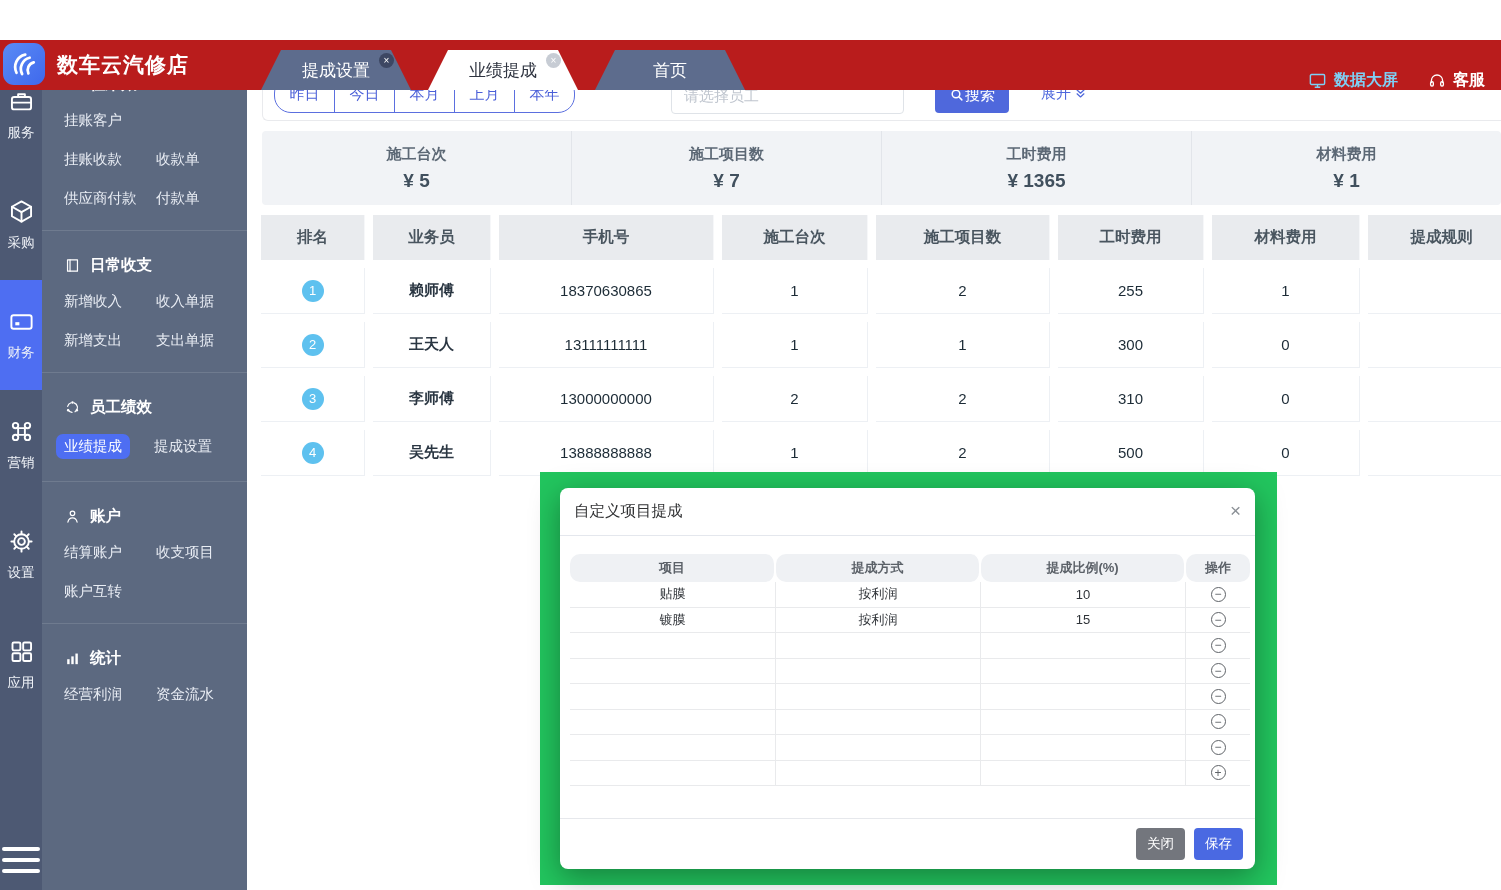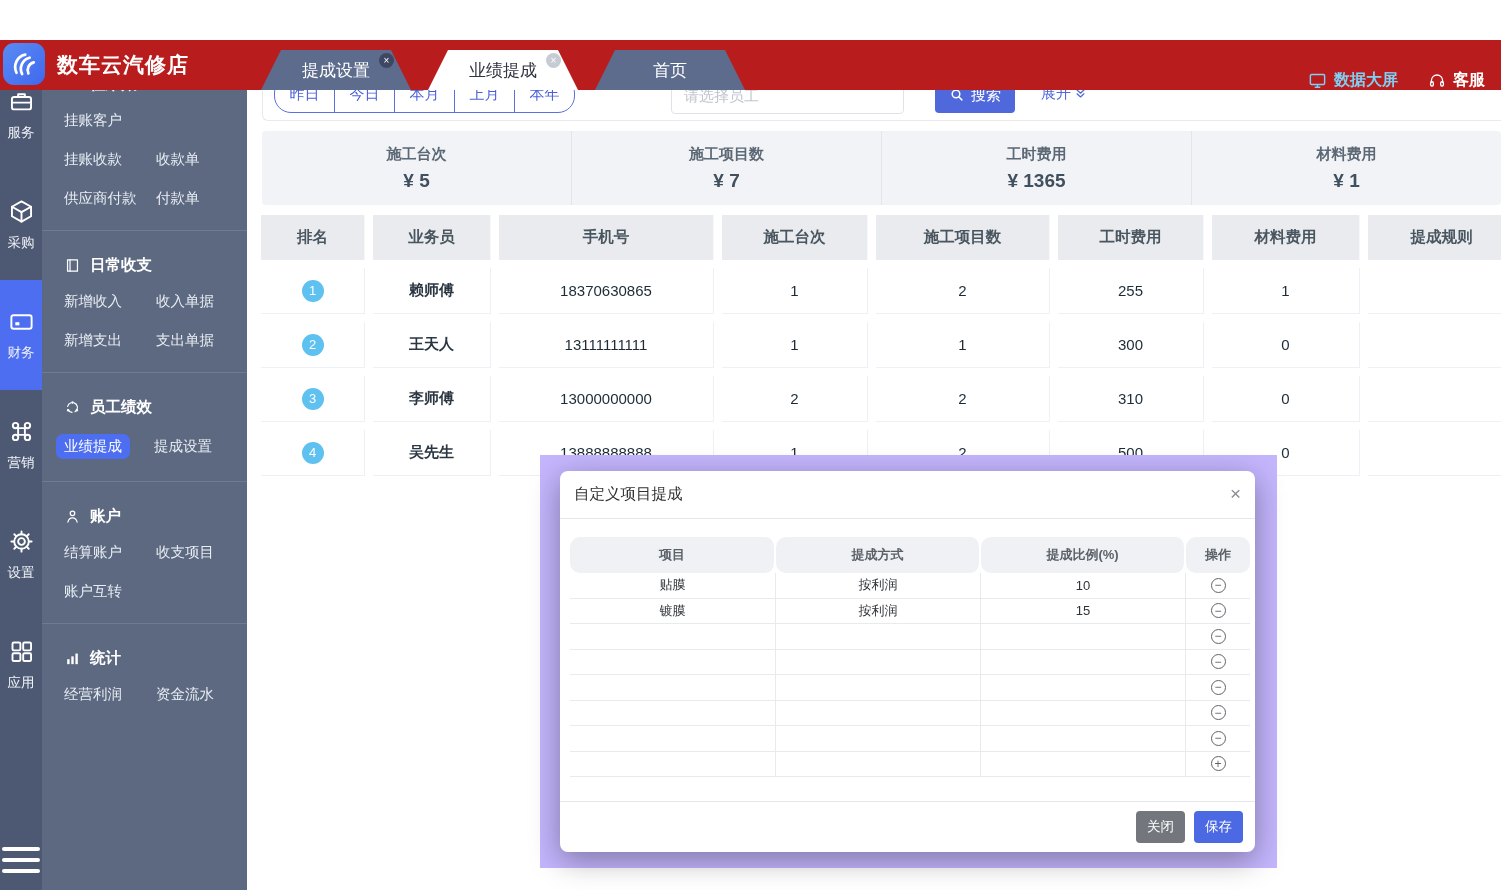--- a/index.html
+++ b/index.html
@@ -52,21 +52,21 @@
   .btn-group { position:absolute; left:11px; top:8px; display:flex; }
   .date-btn { width:61px; height:37px; background:#fff; border:1px solid #5b6fdf; color:#4a5fd8; font-size:15px;
               display:flex; align-items:center; justify-content:center; margin-left:-1px; cursor:pointer;font-family:Liberation Serif, serif; }
   .date-btn:first-child { border-radius:17px 0 0 17px; margin-left:0; }
   .date-btn:last-child { border-radius:0 17px 17px 0; }
   .employee-input { position:absolute; left:408px; top:8px; width:233px; height:38px; border:1px solid #dfe3e8;
                     border-radius:4px; font-size:15px; padding:0 12px; color:#333; outline:none;
                     font-family:Liberation Sans, sans-serif; }
   .employee-input::placeholder { color:#c0c6cf; }
   .search-btn { position:absolute; left:672px; top:9px; height:36px; padding:0 14px; background:#4f68dc; border:none;
-                border-radius:4px; color:#fff; font-size:15px; display:flex; align-items:center; gap:6px; cursor:pointer;
+                border-radius:4px; color:#fff; font-size:15px; display:flex; align-items:center; gap:0; cursor:pointer;
                 font-family:"Liberation Sans","DejaVu Sans",sans-serif; }
   .expand-link { position:absolute; left:778px; top:16px; display:flex; align-items:center; gap:2px;
                  color:#4f68dc; font-size:15px; cursor:pointer; }
 
   .stats { position:absolute; left:15px; top:81px; right:0; height:74px; background:#f1f3f6; border-radius:4px; display:flex; }
   .stat-cell { flex:1 1 0; display:flex; flex-direction:column; align-items:center; justify-content:center; gap:6px;
                border-right:1px solid #e2e5ea; }
   .stat-cell:last-child { border-right:none; }
   .stat-label { font-size:15px; font-weight:bold; color:#5c6875; }
   .stat-value { font-size:19px; font-weight:bold; color:#41505e; }
@@ -75,29 +75,29 @@
                 grid-template-columns:104px 118px 215px 146px 174px 146px 148px 148px 1fr;gap:8px; }
   .th { height:45px; background:#e9ebee; display:flex; align-items:center; justify-content:center;
         font-size:15.5px; font-weight:bold; color:#49555f; border-right:1px solid #f6f7f9; }
   .td { height:46px; background:#fff; display:flex; align-items:center; justify-content:center;
         font-size:15px; color:#1c2b36; border-bottom:1px solid #edf0f4; border-right:1px solid #edf0f4; }
   .td.name { font-weight:bold; color:#2a3642; }
   .rank-badge { width:22px; height:22px; border-radius:50%; background:#5ec1ef; color:#fff; font-size:13px;
                 display:flex; align-items:center; justify-content:center; }
 
   
-  .mask { position:absolute; left:540px; top:455px; width:737px; height:413px; background:#c4b5fd; z-index:10;padding-left:36px; }
+  .mask { position:absolute; left:540px; top:472px; width:737px; height:413px; background:#22c55e; z-index:10;padding-left:36px; }
   .modal { position:absolute; left:20px; top:16px; width:695px; height:381px; background:#fff; border-radius:8px;
            box-shadow:0 8px 30px rgba(0,0,0,0.35); }
   .modal-header { position:relative; height:48px; display:flex; align-items:center; padding:0 14px;
                   border-bottom:1px solid #e4e7ed; font-size:15.5px; color:#303133; }
   .modal-close { position:absolute; right:14px; top:13px; font-size:19px; color:#8b9096; cursor:pointer; line-height:1; }
   .modal-grid { position:absolute; left:10px; top:66px; width:680px; display:grid;
                 grid-template-columns:206px 205px 205px 64px; }
-  .mth { height:36px; background:#eff1f4; display:flex; align-items:center; justify-content:center;
+  .mth { height:28px; background:#eff1f4; display:flex; align-items:center; justify-content:center;
          font-size:13px; font-weight:bold; color:#5b6168; border-right:2px solid #fff;border-radius:10px; }
   .mth:nth-child(4) { border-right:none; }
   .mtd { height:25.5px; display:flex; align-items:center; justify-content:center; font-size:13px; color:#2f3338;
          border-bottom:1px solid #e9eaec; border-right:1px solid #e9eaec; background:#fff; }
   .mtd.last { border-right:none; }
   .op-circle { width:15px; height:15px; border-radius:50%; border:1px solid #5f6368; color:#5f6368; font-size:12px;
                display:flex; align-items:center; justify-content:center; line-height:1; cursor:pointer; }
   .modal-footer { position:absolute; left:0; right:0; bottom:0; height:51px; border-top:1px solid #e6e8ec;
                   display:flex; align-items:center; justify-content:flex-end; gap:9px; padding-right:12px; }
   .btn-close { background:#73767d; color:#fff; border:none; border-radius:4px; padding:7px 11px; font-size:13.5px;

